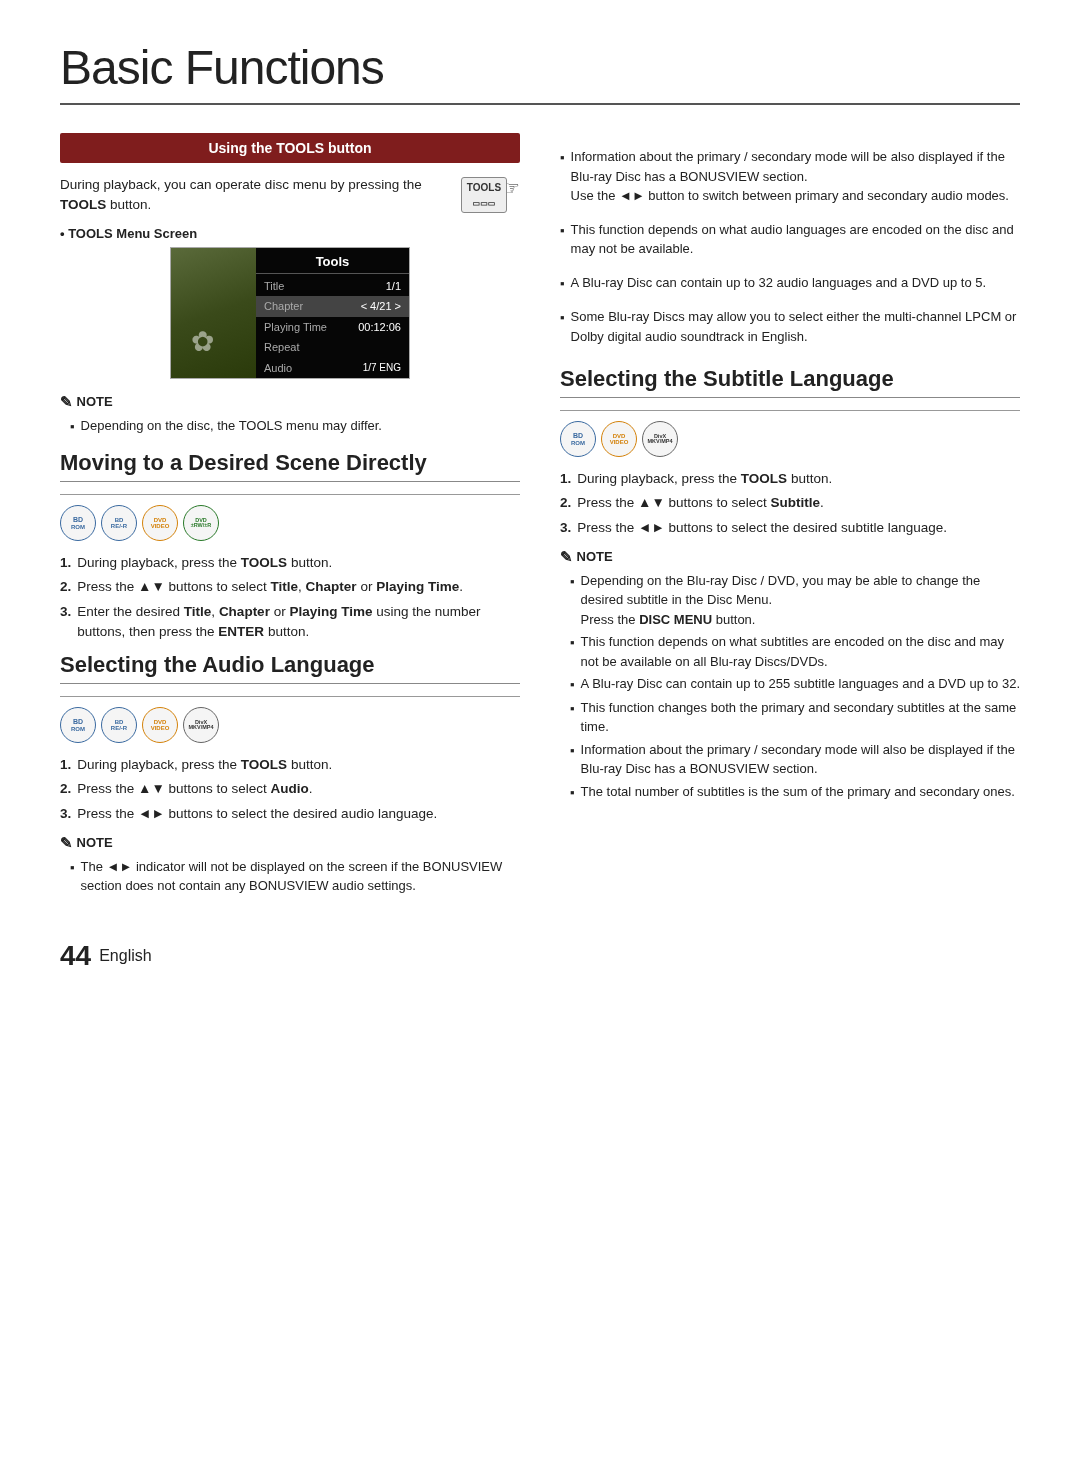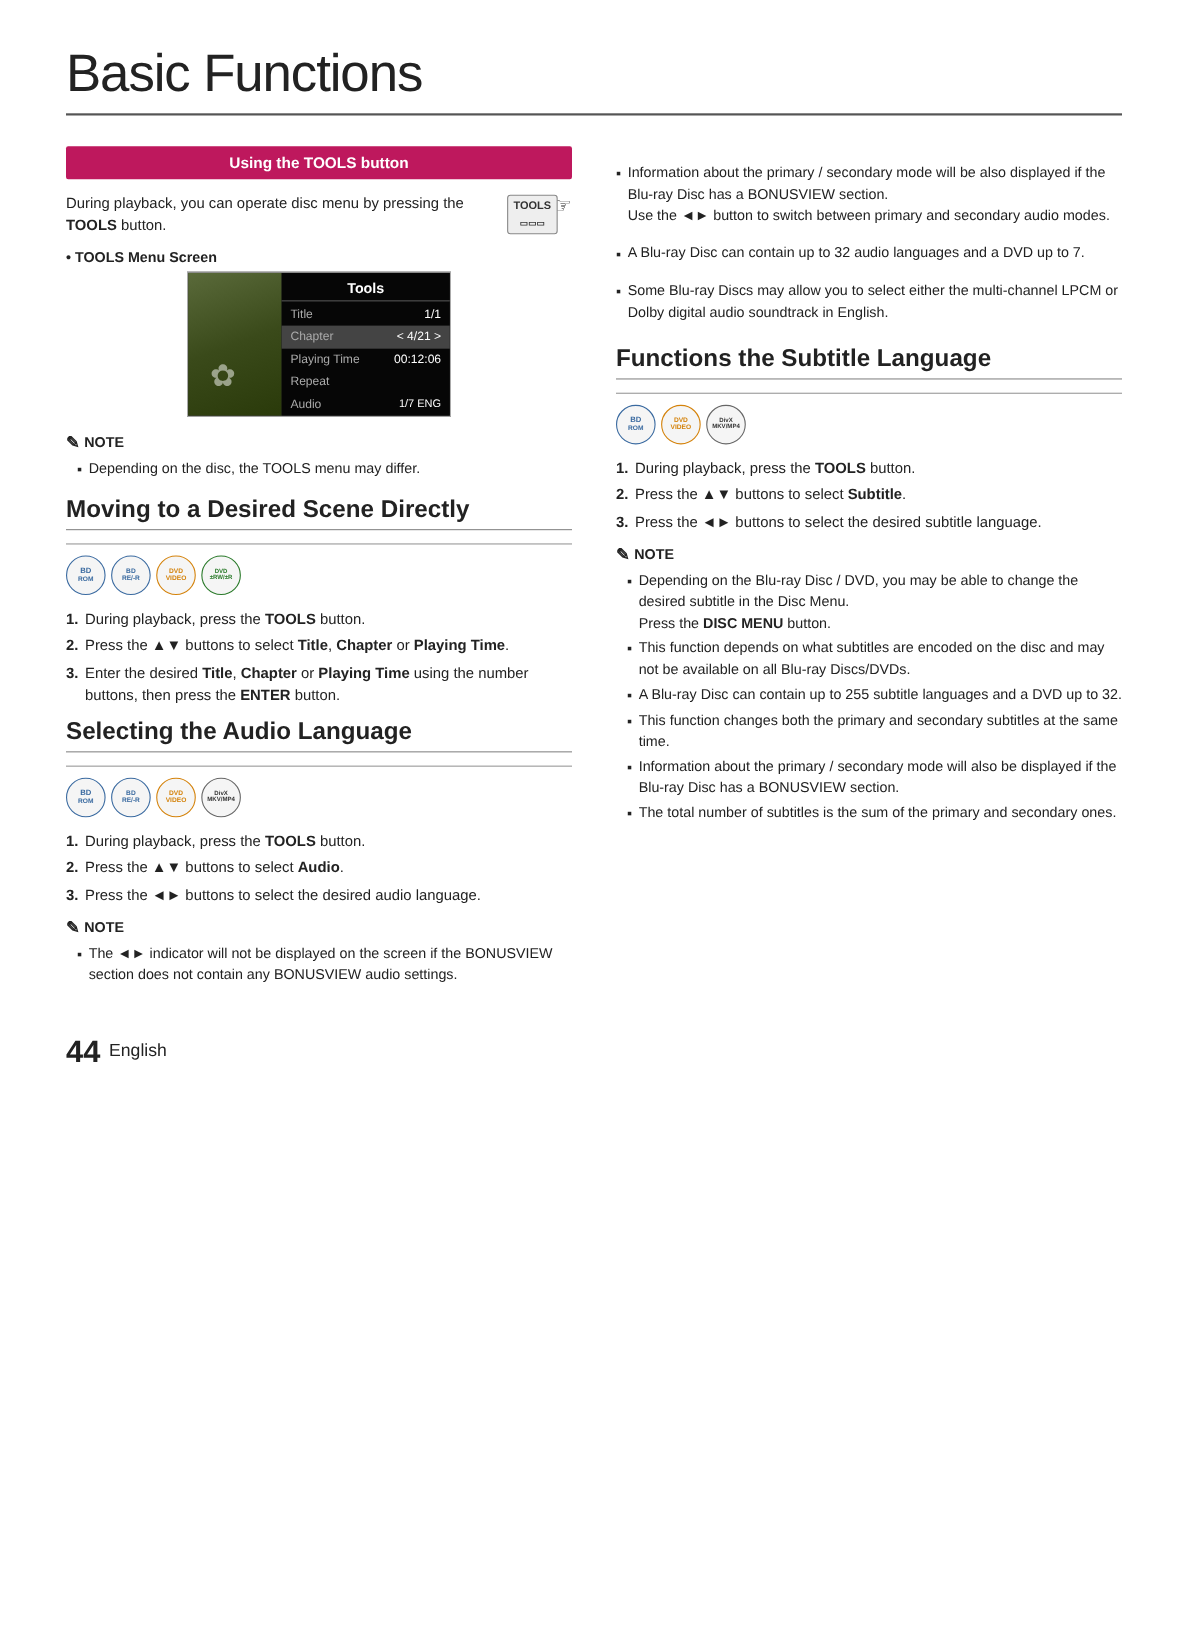--- a/index.html
+++ b/index.html
@@ -25,21 +25,21 @@
       gap: 40px;
     }
     .col-left {
       flex: 0 0 460px;
       max-width: 460px;
     }
     .col-right {
       flex: 1;
     }
     .tools-box {
-      background: #be185d;
+      background: #7f1d1d;
       color: #fff;
       text-align: center;
       padding: 7px 10px;
       font-weight: bold;
       font-size: 14px;
       margin-bottom: 12px;
       border-radius: 2px;
     }
     .intro-text {
       font-size: 13.5px;
@@ -413,28 +413,31 @@
 
   </div>
 
   <div class="col-right">
 
     <ul class="right-bullets">
       <li>
         <span>Information about the primary / secondary mode will be also displayed if the Blu-ray Disc has a BONUSVIEW section.<br>Use the ◄► button to switch between primary and secondary audio modes.</span>
       </li>
       <li>
-        <span>A Blu-ray Disc can contain up to 32 audio languages and a DVD up to 7.</span>
+        <span>This function depends on what audio languages are encoded on the disc and may not be available.</span>
+      </li>
+      <li>
+        <span>A Blu-ray Disc can contain up to 32 audio languages and a DVD up to 5.</span>
       </li>
       <li>
         <span>Some Blu-ray Discs may allow you to select either the multi-channel LPCM or Dolby digital audio soundtrack in English.</span>
       </li>
     </ul>
 
-    <div class="section-title" style="margin-top:20px;">Functions the Subtitle Language</div>
+    <div class="section-title" style="margin-top:20px;">Selecting the Subtitle Language</div>
     <hr class="section-divider">
 
     <div class="disc-badges">
       <div class="disc-badge blue">
           <span style="font-size:7px;font-weight:bold;">BD</span>
           <span style="font-size:6px;">ROM</span>
         </div>
       <div class="disc-badge orange">
           <span style="font-size:6px;text-align:center;line-height:1;">DVD<br>VIDEO</span>
         </div>

